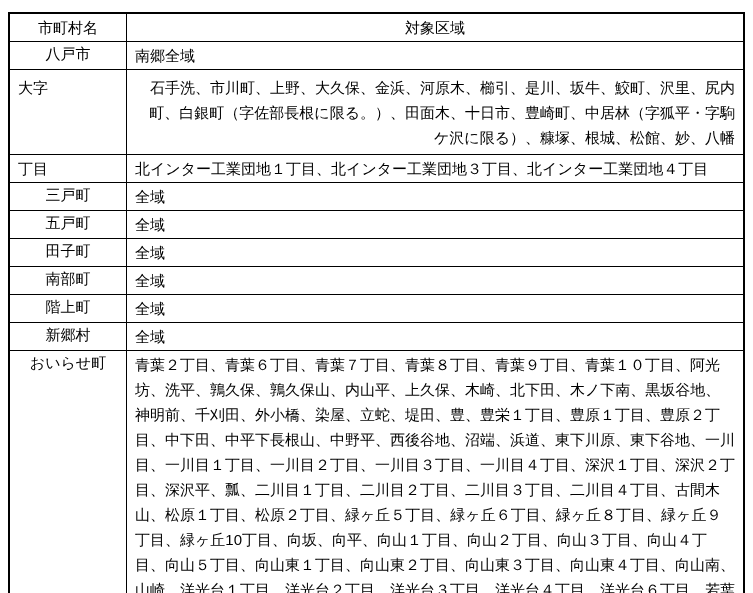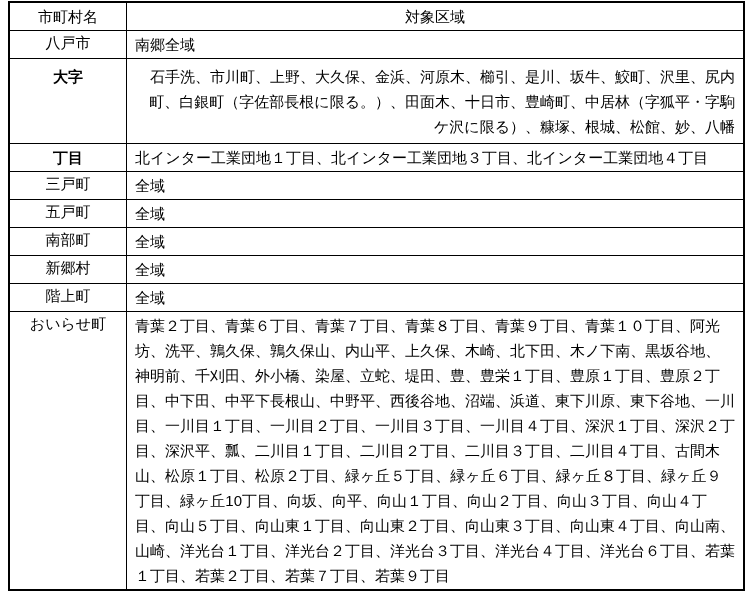--- a/index.html
+++ b/index.html
@@ -6,21 +6,21 @@
     margin: 0;
     padding: 0;
     background: #ffffff;
     color: #000000;
     font-family: "Liberation Sans", "DejaVu Sans", sans-serif;
   }
   .page {
     width: 753px;
     height: 593px;
     box-sizing: border-box;
-    padding: 1px 8px;
+    padding: 12px 8px;
     background: #ffffff;
     overflow: hidden;
   }
   table.area-table {
     border-collapse: collapse;
     table-layout: fixed;
     width: 737px;
     border: 2px solid #000000;
     background: #ffffff;
   }
@@ -31,21 +31,21 @@
     line-height: 25px;
     font-weight: normal;
     vertical-align: top;
     padding: 1px 8px;
     word-break: break-all;
     overflow-wrap: anywhere;
   }
   th.col-label, td.col-label { width: 100px; }
   th.header-cell { text-align: center; }
   td.col-label.center { text-align: center; font-family: Liberation Mono, monospace; }
-  td.col-label.right  { text-align: center; font-weight: bold; }
+  td.col-label.right  { text-align: left; }
   td.col-area { text-align: left; }
   tr.tall td { padding-top: 5px; padding-bottom: 4px; text-align: right; }
 </style>
 </head>
 <body>
 
 <div class="page">
   <table class="area-table">
     <thead>
       <tr>
@@ -68,29 +68,33 @@
         </tr>
         <tr>
           <td class="col-label center">三戸町</td>
           <td class="col-area">全域</td>
         </tr>
         <tr>
           <td class="col-label center">五戸町</td>
           <td class="col-area">全域</td>
         </tr>
         <tr>
+          <td class="col-label center">田子町</td>
+          <td class="col-area">全域</td>
+        </tr>
+        <tr>
           <td class="col-label center">南部町</td>
           <td class="col-area">全域</td>
         </tr>
         <tr>
-          <td class="col-label center">新郷村</td>
+          <td class="col-label center">階上町</td>
           <td class="col-area">全域</td>
         </tr>
         <tr>
-          <td class="col-label center">階上町</td>
+          <td class="col-label center">新郷村</td>
           <td class="col-area">全域</td>
         </tr>
         <tr>
           <td class="col-label center">おいらせ町</td>
           <td class="col-area">青葉２丁目、青葉６丁目、青葉７丁目、青葉８丁目、青葉９丁目、青葉１０丁目、阿光坊、洗平、鶉久保、鶉久保山、内山平、上久保、木崎、北下田、木ノ下南、黒坂谷地、神明前、千刈田、外小橋、染屋、立蛇、堤田、豊、豊栄１丁目、豊原１丁目、豊原２丁目、中下田、中平下長根山、中野平、西後谷地、沼端、浜道、東下川原、東下谷地、一川目、一川目１丁目、一川目２丁目、一川目３丁目、一川目４丁目、深沢１丁目、深沢２丁目、深沢平、瓢、二川目１丁目、二川目２丁目、二川目３丁目、二川目４丁目、古間木山、松原１丁目、松原２丁目、緑ヶ丘５丁目、緑ヶ丘６丁目、緑ヶ丘８丁目、緑ヶ丘９丁目、緑ヶ丘10丁目、向坂、向平、向山１丁目、向山２丁目、向山３丁目、向山４丁目、向山５丁目、向山東１丁目、向山東２丁目、向山東３丁目、向山東４丁目、向山南、山崎、洋光台１丁目、洋光台２丁目、洋光台３丁目、洋光台４丁目、洋光台６丁目、若葉１丁目、若葉２丁目、若葉７丁目、若葉９丁目</td>
         </tr>
       </tbody>
   </table>
 </div>
 

